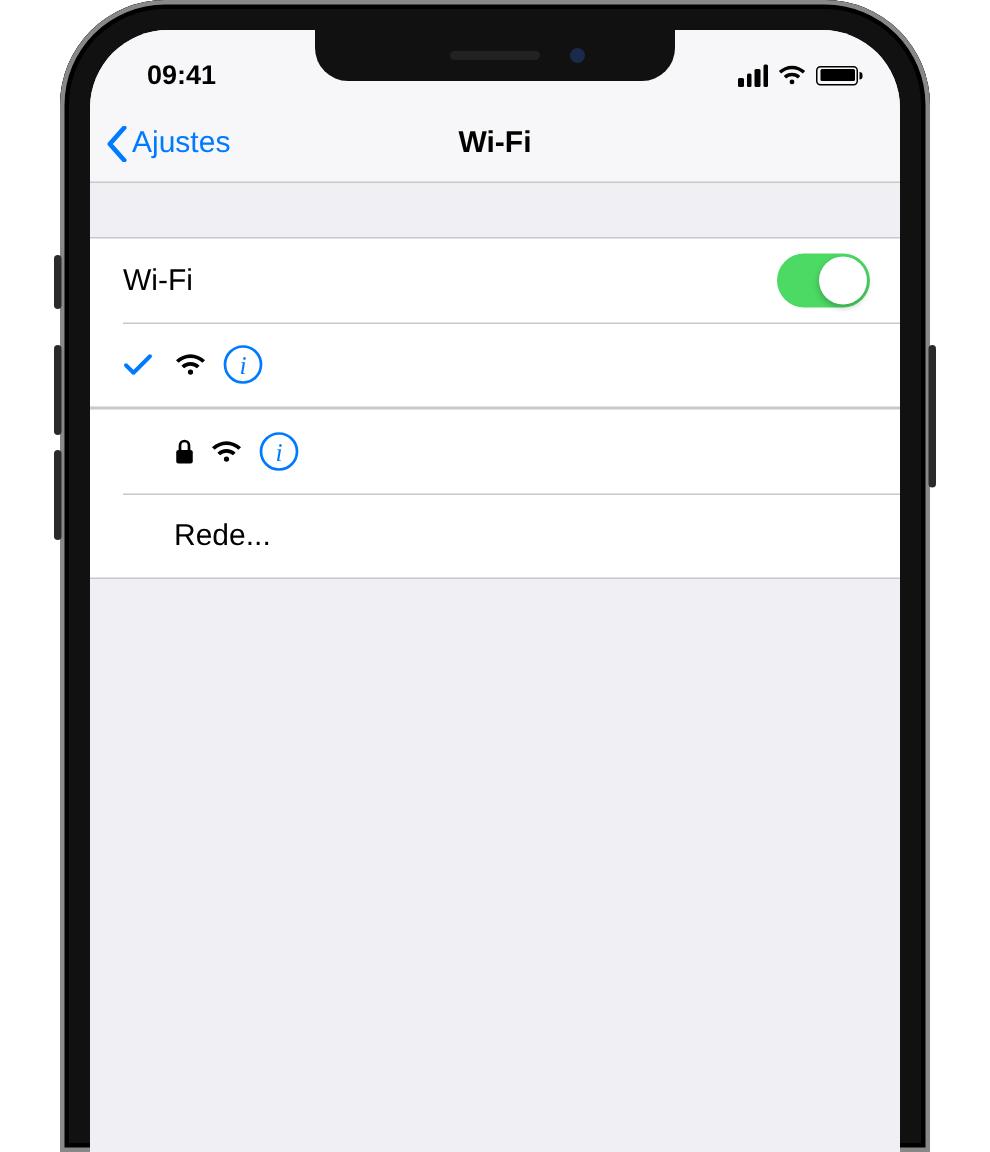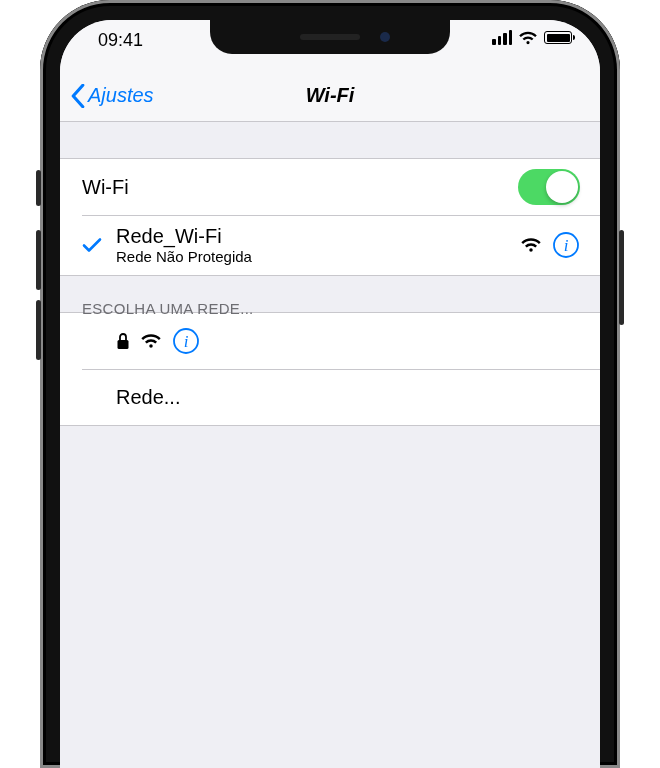--- a/index.html
+++ b/index.html
@@ -55,25 +55,25 @@
   .notch .speaker {
     width: 60px; height: 6px; background:#222; border-radius:4px;
   }
   .notch .cam {
     width:10px;height:10px;border-radius:50%;background:#1a2a4a;
     position:absolute; right:60px; top:12px;
   }
   .status-bar {
     display: flex;
     justify-content: space-between;
-    align-items: flex-start;
+    align-items: center;
     height: 50px;
     padding: 10px 28px 0 38px;
     font-size: 18px;
-    font-weight: 400;
+    font-weight: 700;
     background:#f7f7f9;
   }
   .status-right { display:flex; align-items:center; gap:6px; }
   .sig-bars { display:flex; align-items:flex-end; gap:2px; }
   .sig-bars span { width:3.5px; background:#000; border-radius:1px; display:block; }
   .sig-bars span:nth-child(1){height:6px}
   .sig-bars span:nth-child(2){height:9px}
   .sig-bars span:nth-child(3){height:12px}
   .sig-bars span:nth-child(4){height:15px}
   .battery {
@@ -83,21 +83,20 @@
   .battery .fill{position:absolute;left:1.5px;top:1.5px;bottom:1.5px;right:1.5px;background:#000;border-radius:1px;}
 
   .nav-bar {
     display:flex;
     align-items:center;
     justify-content:center;
     height:52px;
     position:relative;
     border-bottom:1px solid #c8c7cc;
     background:#f7f7f9;
-    font-style:italic;
   }
   .nav-back {
     position:absolute;
     left:10px;
     display:flex;
     align-items:center;
     color:#007aff;
     font-size:20px;
     gap:2px;
   }
@@ -215,41 +214,36 @@
         <div class="switch on">
             <div class="knob"></div>
           </div>
       </div>
       <div class="row" style="padding-left:22px;">
         <div class="left-icon">
           <svg width="20" height="18" viewBox="0 0 20 16">
             <path d="M2 8.5 7 13.5 18 2.5" stroke="#007aff" stroke-width="2.6" fill="none" stroke-linecap="round" stroke-linejoin="round"></path>
           </svg>
         </div>
-        <div class="stack">
-          <span class="label" style="font-size:20px">Rede_Wi-Fi</span>
-          <span class="sublabel">Rede Não Protegida</span>
-        </div>
         <div class="meta">
           <span class="wifi-icon">
             <svg width="22" height="16" viewBox="0 0 20 14">
               <path d="M10 13.2a1.6 1.6 0 1 0 0-3.2 1.6 1.6 0 0 0 0 3.2zM4.5 7.7a8 8 0 0 1 11 0l-1.6 1.6a5.7 5.7 0 0 0-7.8 0L4.5 7.7zM1.2 4.4a12.7 12.7 0 0 1 17.6 0l-1.6 1.6a10.4 10.4 0 0 0-14.4 0L1.2 4.4z" fill="#000"></path>
             </svg>
           </span>
           <span class="info-icon">
             <svg width="28" height="28" viewBox="0 0 28 28">
               <circle cx="14" cy="14" r="12" fill="none" stroke-width="1.8"></circle>
               <text x="14" y="20" text-anchor="middle" font-size="17" font-family="Georgia, serif" font-style="italic">i</text>
             </svg>
           </span>
         </div>
       </div>
     </div>
 
-    <div class="group-header">ESCOLHA UMA REDE...</div>
 
     <div class="group">
       <div class="row" style="padding-left:56px;">
         <div class="meta">
           <span class="lock-icon">
             <svg width="14" height="18" viewBox="0 0 14 18">
               <rect x="1.5" y="8" width="11" height="9" rx="1.5" fill="#000"></rect>
               <path d="M4 8V5a3 3 0 0 1 6 0v3" stroke="#000" stroke-width="1.8" fill="none"></path>
             </svg>
           </span>

